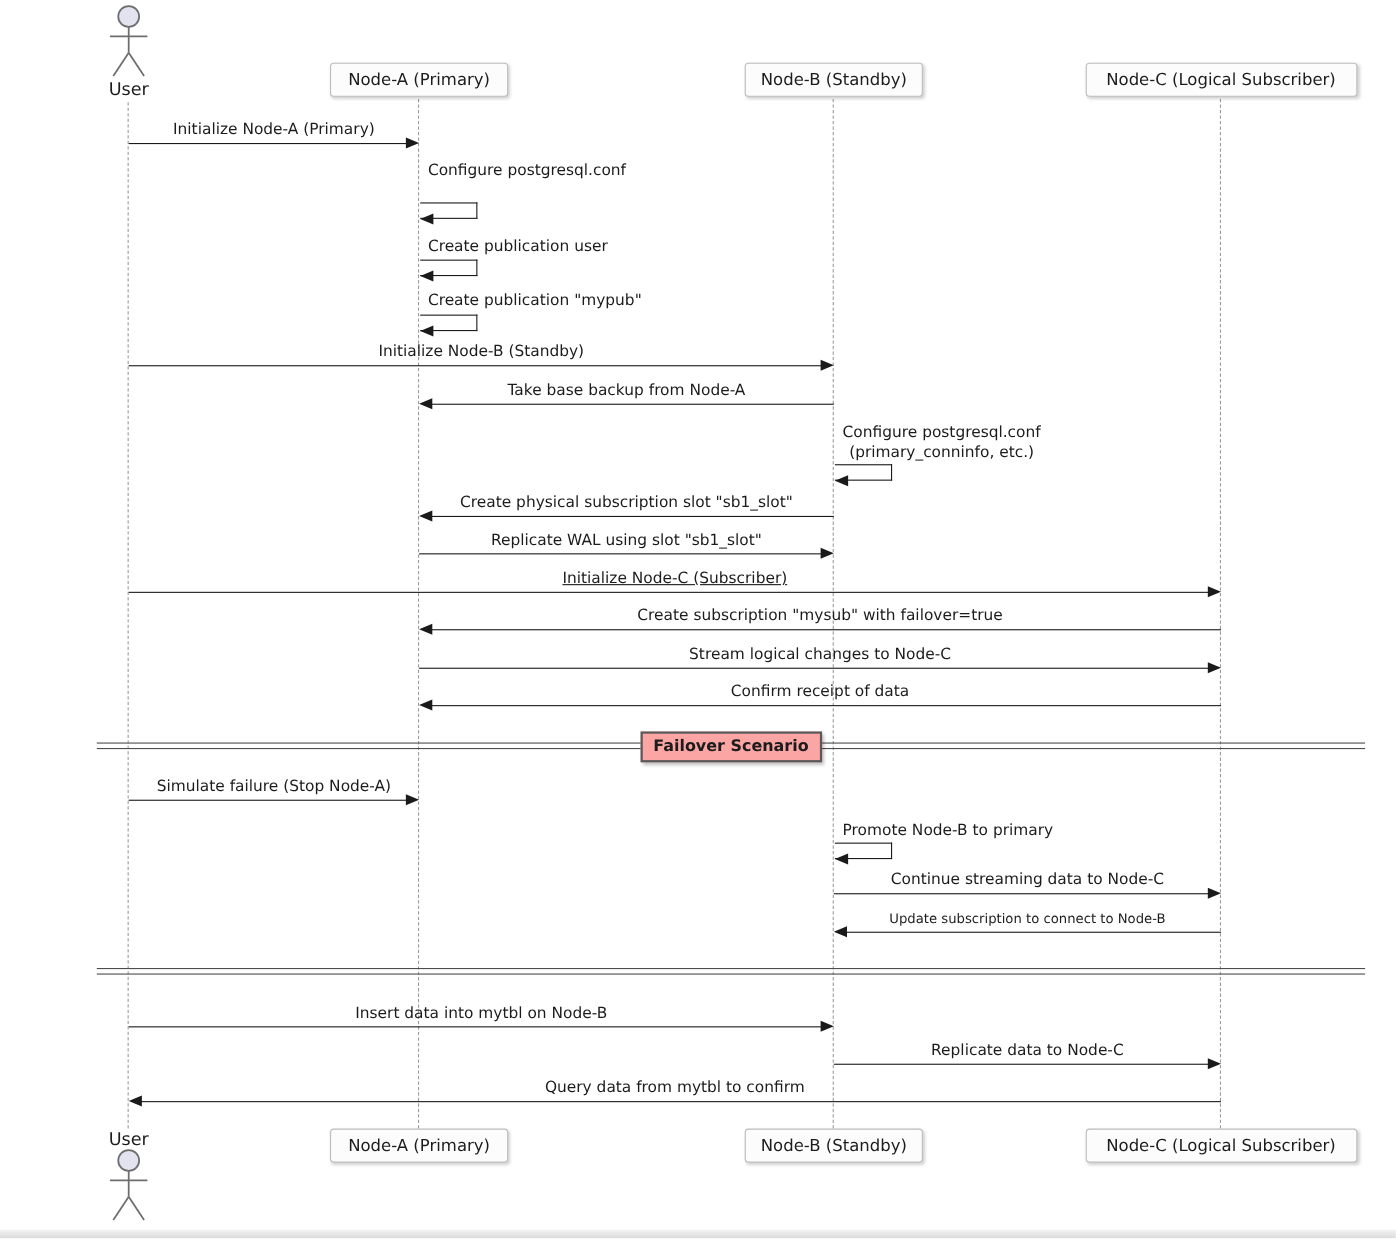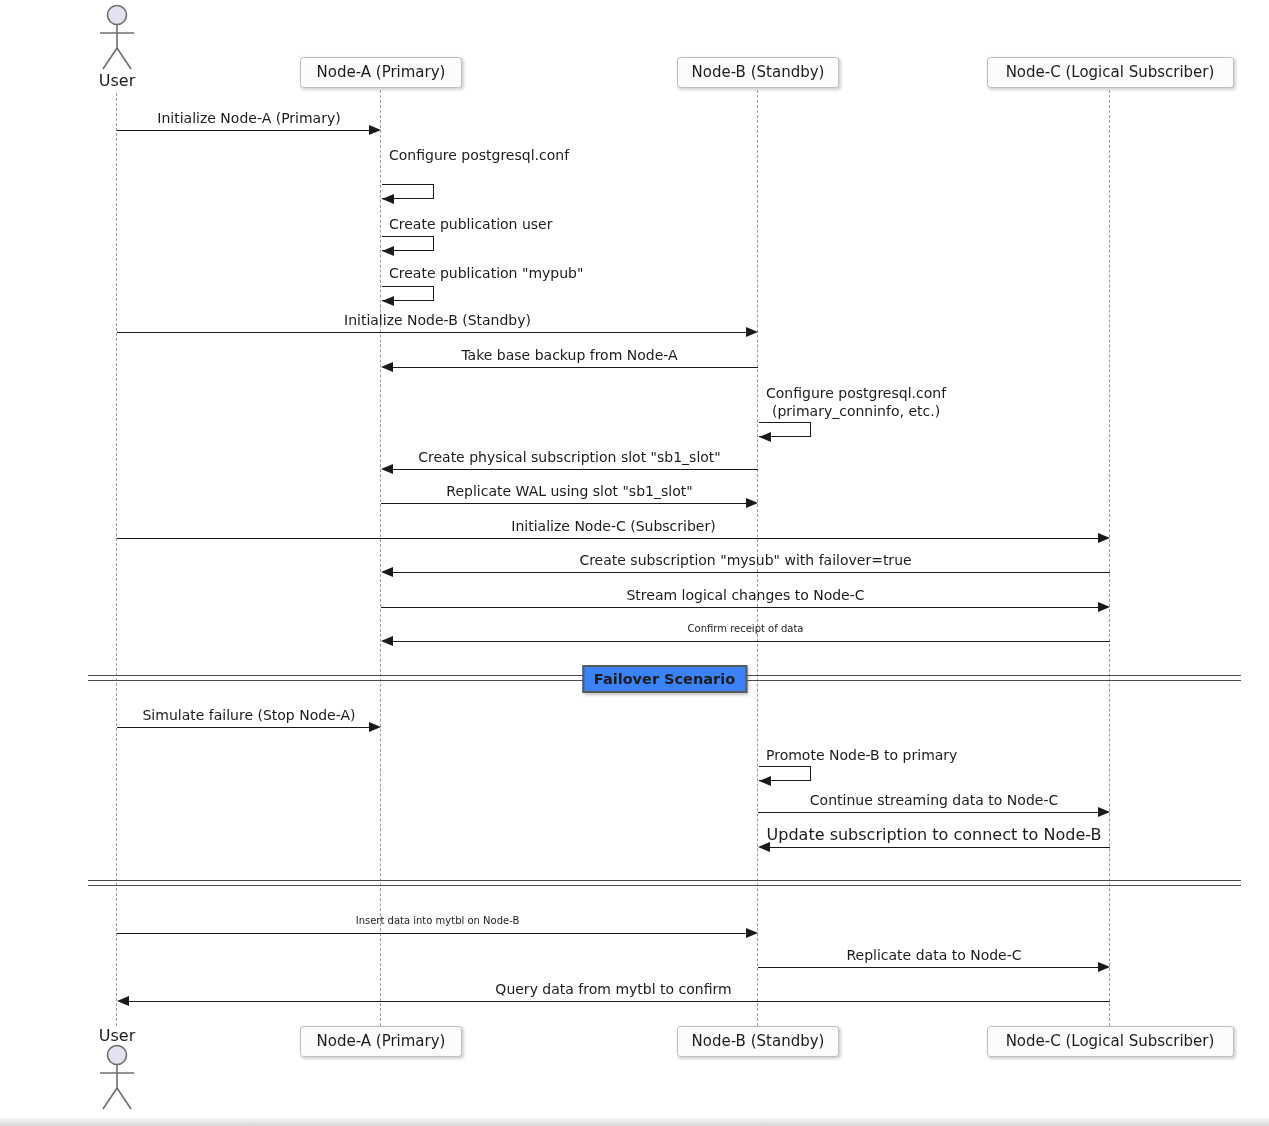--- a/index.html
+++ b/index.html
@@ -78,50 +78,50 @@
     <div style="position: absolute; left: 759px; top: 422px; width: 52px; height: 15px; border-top: 1.6px solid rgb(26, 26, 26); border-right: 1.6px solid rgb(26, 26, 26); border-bottom: 1.6px solid rgb(26, 26, 26);"></div>
     <div style="position: absolute; left: 759px; top: 431.5px; width: 0px; height: 0px; border-top: 5.5px solid transparent; border-bottom: 5.5px solid transparent; border-right: 12px solid rgb(26, 26, 26);"></div>
     <div style="position: absolute; left: 392px; top: 469px; width: 366px; height: 0px; border-top: 1.6px solid rgb(26, 26, 26);"></div>
     <div style="position: absolute; left: 381px; top: 463.5px; width: 0px; height: 0px; border-top: 5.5px solid transparent; border-bottom: 5.5px solid transparent; border-right: 12px solid rgb(26, 26, 26);"></div>
     <div style="position: absolute; left: 569.5px; top: 448px; transform: translateX(-50%); white-space: nowrap; font-size: 14px; line-height: 18px; color: rgb(28, 28, 28);">Create physical subscription slot "sb1_slot"</div>
     <div style="position: absolute; left: 381px; top: 503px; width: 366px; height: 0px; border-top: 1.6px solid rgb(26, 26, 26);"></div>
     <div style="position: absolute; left: 746px; top: 497.5px; width: 0px; height: 0px; border-top: 5.5px solid transparent; border-bottom: 5.5px solid transparent; border-left: 12px solid rgb(26, 26, 26);"></div>
     <div style="position: absolute; left: 569.5px; top: 482px; transform: translateX(-50%); white-space: nowrap; font-size: 14px; line-height: 18px; color: rgb(28, 28, 28);">Replicate WAL using slot "sb1_slot"</div>
     <div style="position: absolute; left: 117px; top: 538px; width: 982px; height: 0px; border-top: 1.6px solid rgb(26, 26, 26);"></div>
     <div style="position: absolute; left: 1098px; top: 532.5px; width: 0px; height: 0px; border-top: 5.5px solid transparent; border-bottom: 5.5px solid transparent; border-left: 12px solid rgb(26, 26, 26);"></div>
-    <div style="position: absolute; left: 613.5px; top: 517px; transform: translateX(-50%); white-space: nowrap; font-size: 14px; line-height: 18px; color: rgb(28, 28, 28);">Initialize Node-C (Subscriber)</div>
+    <div style="position: absolute; left: 613.5px; top: 517px; transform: translateX(-50%); white-space: nowrap; font-size: 14px; line-height: 18px; color: rgb(28, 28, 28); text-decoration: underline;">Initialize Node-C (Subscriber)</div>
     <div style="position: absolute; left: 392px; top: 572px; width: 718px; height: 0px; border-top: 1.6px solid rgb(26, 26, 26);"></div>
     <div style="position: absolute; left: 381px; top: 566.5px; width: 0px; height: 0px; border-top: 5.5px solid transparent; border-bottom: 5.5px solid transparent; border-right: 12px solid rgb(26, 26, 26);"></div>
     <div style="position: absolute; left: 745.5px; top: 551px; transform: translateX(-50%); white-space: nowrap; font-size: 14px; line-height: 18px; color: rgb(28, 28, 28);">Create subscription "mysub" with failover=true</div>
     <div style="position: absolute; left: 381px; top: 607px; width: 718px; height: 0px; border-top: 1.6px solid rgb(26, 26, 26);"></div>
     <div style="position: absolute; left: 1098px; top: 601.5px; width: 0px; height: 0px; border-top: 5.5px solid transparent; border-bottom: 5.5px solid transparent; border-left: 12px solid rgb(26, 26, 26);"></div>
     <div style="position: absolute; left: 745.5px; top: 586px; transform: translateX(-50%); white-space: nowrap; font-size: 14px; line-height: 18px; color: rgb(28, 28, 28);">Stream logical changes to Node-C</div>
     <div style="position: absolute; left: 392px; top: 641px; width: 718px; height: 0px; border-top: 1.6px solid rgb(26, 26, 26);"></div>
     <div style="position: absolute; left: 381px; top: 635.5px; width: 0px; height: 0px; border-top: 5.5px solid transparent; border-bottom: 5.5px solid transparent; border-right: 12px solid rgb(26, 26, 26);"></div>
-    <div style="position: absolute; left: 745.5px; top: 620px; transform: translateX(-50%); white-space: nowrap; font-size: 10px; line-height: 18px; color: rgb(28, 28, 28);">Confirm receipt of data</div>
+    <div style="position: absolute; left: 745.5px; top: 620px; transform: translateX(-50%); white-space: nowrap; font-size: 14px; line-height: 18px; color: rgb(28, 28, 28);">Confirm receipt of data</div>
     <div style="position: absolute; left: 88px; top: 675px; width: 1153px; height: 6px; border-top: 1.7px solid rgb(77, 77, 77); border-bottom: 1.7px solid rgb(77, 77, 77);"></div>
-    <div style="position: absolute; left: 664.5px; top: 679px; transform: translate(-50%, -50%); padding: 4px 10px; background: #3b82f6; border: 2px solid rgb(90, 90, 90); font-weight: bold; font-size: 14.5px; white-space: nowrap; color: rgb(28, 28, 28); box-shadow: rgba(0, 0, 0, 0.25) 2px 2px 3px;">Failover Scenario</div>
+    <div style="position: absolute; left: 664.5px; top: 679px; transform: translate(-50%, -50%); padding: 4px 10px; background: #fca5a5; border: 2px solid rgb(90, 90, 90); font-weight: bold; font-size: 14.5px; white-space: nowrap; color: rgb(28, 28, 28); box-shadow: rgba(0, 0, 0, 0.25) 2px 2px 3px;">Failover Scenario</div>
     <div style="position: absolute; left: 117px; top: 727px; width: 253px; height: 0px; border-top: 1.6px solid rgb(26, 26, 26);"></div>
     <div style="position: absolute; left: 369px; top: 721.5px; width: 0px; height: 0px; border-top: 5.5px solid transparent; border-bottom: 5.5px solid transparent; border-left: 12px solid rgb(26, 26, 26);"></div>
     <div style="position: absolute; left: 249px; top: 706px; transform: translateX(-50%); white-space: nowrap; font-size: 14px; line-height: 18px; color: rgb(28, 28, 28);">Simulate failure (Stop Node-A)</div>
     <div style="position: absolute; left: 766px; top: 746px; text-align: right; font-size: 14px; line-height: 18px; color: rgb(28, 28, 28); white-space: nowrap;">
       <div>Promote Node-B to primary</div>
     </div>
     <div style="position: absolute; left: 759px; top: 766px; width: 52px; height: 15px; border-top: 1.6px solid rgb(26, 26, 26); border-right: 1.6px solid rgb(26, 26, 26); border-bottom: 1.6px solid rgb(26, 26, 26);"></div>
     <div style="position: absolute; left: 759px; top: 775.5px; width: 0px; height: 0px; border-top: 5.5px solid transparent; border-bottom: 5.5px solid transparent; border-right: 12px solid rgb(26, 26, 26);"></div>
     <div style="position: absolute; left: 758px; top: 812px; width: 341px; height: 0px; border-top: 1.6px solid rgb(26, 26, 26);"></div>
     <div style="position: absolute; left: 1098px; top: 806.5px; width: 0px; height: 0px; border-top: 5.5px solid transparent; border-bottom: 5.5px solid transparent; border-left: 12px solid rgb(26, 26, 26);"></div>
     <div style="position: absolute; left: 934px; top: 791px; transform: translateX(-50%); white-space: nowrap; font-size: 14px; line-height: 18px; color: rgb(28, 28, 28);">Continue streaming data to Node-C</div>
     <div style="position: absolute; left: 769px; top: 847px; width: 341px; height: 0px; border-top: 1.6px solid rgb(26, 26, 26);"></div>
     <div style="position: absolute; left: 758px; top: 841.5px; width: 0px; height: 0px; border-top: 5.5px solid transparent; border-bottom: 5.5px solid transparent; border-right: 12px solid rgb(26, 26, 26);"></div>
-    <div style="position: absolute; left: 934px; top: 826px; transform: translateX(-50%); white-space: nowrap; font-size: 16px; line-height: 18px; color: rgb(28, 28, 28);">Update subscription to connect to Node-B</div>
+    <div style="position: absolute; left: 934px; top: 826px; transform: translateX(-50%); white-space: nowrap; font-size: 12px; line-height: 18px; color: rgb(28, 28, 28);">Update subscription to connect to Node-B</div>
     <div style="position: absolute; left: 88px; top: 880px; width: 1153px; height: 6px; border-top: 1.7px solid rgb(77, 77, 77); border-bottom: 1.7px solid rgb(77, 77, 77);"></div>
     <div style="position: absolute; left: 117px; top: 933px; width: 630px; height: 0px; border-top: 1.6px solid rgb(26, 26, 26);"></div>
     <div style="position: absolute; left: 746px; top: 927.5px; width: 0px; height: 0px; border-top: 5.5px solid transparent; border-bottom: 5.5px solid transparent; border-left: 12px solid rgb(26, 26, 26);"></div>
-    <div style="position: absolute; left: 437.5px; top: 912px; transform: translateX(-50%); white-space: nowrap; font-size: 10px; line-height: 18px; color: rgb(28, 28, 28);">Insert data into mytbl on Node-B</div>
+    <div style="position: absolute; left: 437.5px; top: 912px; transform: translateX(-50%); white-space: nowrap; font-size: 14px; line-height: 18px; color: rgb(28, 28, 28);">Insert data into mytbl on Node-B</div>
     <div style="position: absolute; left: 758px; top: 967px; width: 341px; height: 0px; border-top: 1.6px solid rgb(26, 26, 26);"></div>
     <div style="position: absolute; left: 1098px; top: 961.5px; width: 0px; height: 0px; border-top: 5.5px solid transparent; border-bottom: 5.5px solid transparent; border-left: 12px solid rgb(26, 26, 26);"></div>
     <div style="position: absolute; left: 934px; top: 946px; transform: translateX(-50%); white-space: nowrap; font-size: 14px; line-height: 18px; color: rgb(28, 28, 28);">Replicate data to Node-C</div>
     <div style="position: absolute; left: 128px; top: 1001px; width: 982px; height: 0px; border-top: 1.6px solid rgb(26, 26, 26);"></div>
     <div style="position: absolute; left: 117px; top: 995.5px; width: 0px; height: 0px; border-top: 5.5px solid transparent; border-bottom: 5.5px solid transparent; border-right: 12px solid rgb(26, 26, 26);"></div>
     <div style="position: absolute; left: 613.5px; top: 980px; transform: translateX(-50%); white-space: nowrap; font-size: 14px; line-height: 18px; color: rgb(28, 28, 28);">Query data from mytbl to confirm</div>
     <div style="position: absolute; left: 0px; top: 1118px; width: 1269px; height: 8px; background: linear-gradient(rgb(244, 244, 244), rgb(217, 217, 217));"></div>
   </div>
 
 </body></html>

